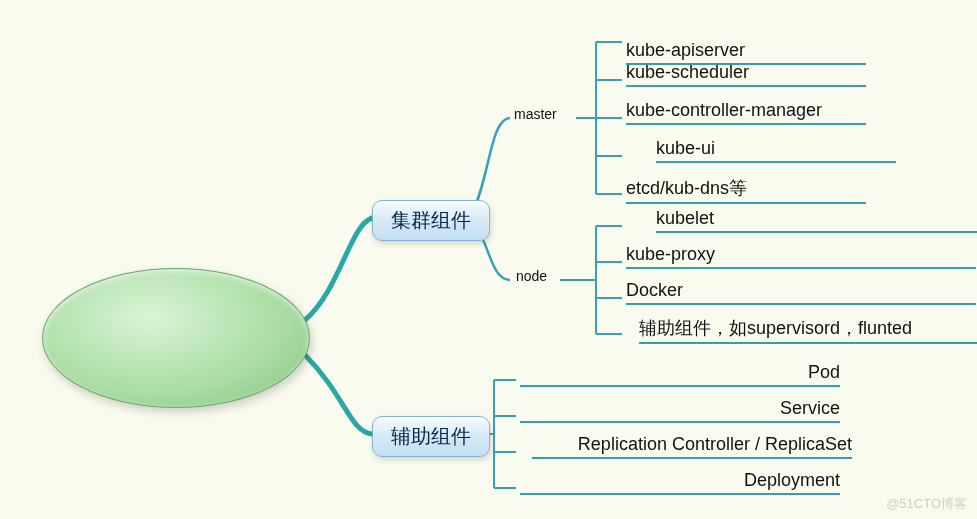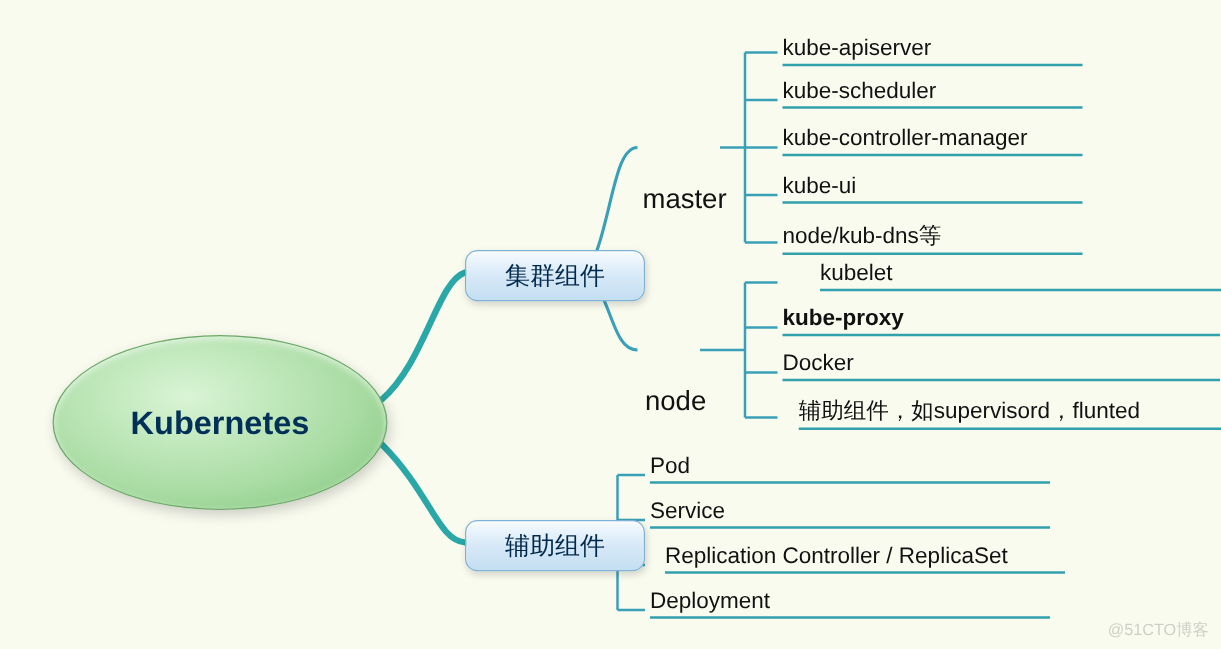--- a/index.html
+++ b/index.html
@@ -31,46 +31,45 @@
     flex-direction: column;
     align-items: center;
     justify-content: center;
     color: #003058;
     font-weight: 700;
     font-size: 26px;
     line-height: 1.25;
   }
   .branch-node {
     position: absolute;
-    padding: 6px 31px;
+    padding: 6px 18px;
     border-radius: 10px;
     background: linear-gradient(#f6fbff 0%, #d7e9f7 50%, #c3def2 100%);
     border: 1px solid #7fb2d6;
     box-shadow: 1px 3px 6px rgba(0,0,0,.15), inset 0 1px 2px rgba(255,255,255,.8);
     color: #002a4d;
     font-size: 20px;
     white-space: nowrap;
   }
   .sub-label {
     position: absolute;
     color: #111;
-    font-size: 22px;
+    font-size: 14px;
     white-space: nowrap;
-    margin-top: 40px;
   }
   .leaf {
     position: absolute;
     color: #111;
     font-size: 18px;
     white-space: nowrap;
     padding-bottom: 2px;
     border-bottom: 2px solid #32a0ad;
     min-width: 200px;
   }
-  .leaf.wide { min-width: 320px; }
+  .leaf.wide { min-width: 320px; text-align: right; }
   .leaf.wider { min-width: 350px; }
   .watermark {
     position: absolute;
     right: 10px;
     bottom: 6px;
     color: rgba(0,0,0,.18);
     font-size: 13px;
   }
 </style>
 </head>
@@ -87,39 +86,38 @@
   <path d="M470 218 C 490 240, 490 280, 510 280" stroke="#3aa0b8" stroke-width="2.5" fill="none"></path>
 
   <path d="M576 118 L 596 118 M 596 42 L 596 194 M 596 42 L 622 42 M 596 80 L 622 80 M 596 118 L 622 118 M 596 156 L 622 156 M 596 194 L 622 194" stroke="#3aa0b8" stroke-width="2" fill="none"></path>
 
   <path d="M560 280 L 596 280 M 596 226 L 596 334 M 596 226 L 622 226 M 596 262 L 622 262 M 596 298 L 622 298 M 596 334 L 622 334" stroke="#3aa0b8" stroke-width="2" fill="none"></path>
 
   <path d="M470 434 L 494 434 M 494 380 L 494 488 M 494 380 L 516 380 M 494 416 L 516 416 M 494 452 L 516 452 M 494 488 L 516 488" stroke="#3aa0b8" stroke-width="2" fill="none"></path>
 </svg>
 
 <div class="root-node">
-  <div>Kubernetes</div>
 </div>
 
 <div class="branch-node" style="left:372px; top:200px;">集群组件</div>
 
 <div class="branch-node" style="left:372px; top:416px;">辅助组件</div>
 
 <div class="sub-label" style="left:514px; top:106px;">master</div>
 
 <div class="sub-label" style="left:516px; top:268px;">node</div>
 
-<div class="leaf" style="left:626px; top:28px; min-width:240px">kube-apiserver</div>
+<div class="leaf" style="left:626px; top:40px; min-width:240px">kube-apiserver</div>
 <div class="leaf" style="left:626px; top:62px; min-width:240px">kube-scheduler</div>
 <div class="leaf" style="left:626px; top:100px; min-width:240px">kube-controller-manager</div>
-<div class="leaf" style="left:626px; top:138px; min-width:240px">kube-ui</div>
-<div class="leaf" style="left:626px; top:176px; min-width:240px">node/kub-dns等</div>
+<div class="leaf" style="left:656px; top:138px; min-width:240px">kube-ui</div>
+<div class="leaf" style="left:626px; top:176px; min-width:240px">etcd/kub-dns等</div>
 
 <div class="leaf wider" style="left:656px; top:208px;">kubelet</div>
-<div class="leaf wider" style="left:626px; top:244px;font-weight:bold;">kube-proxy</div>
+<div class="leaf wider" style="left:626px; top:244px;">kube-proxy</div>
 <div class="leaf wider" style="left:626px; top:280px;">Docker</div>
 <div class="leaf wider" style="left:626px; top:316px;margin-left:13px;">辅助组件，如supervisord，flunted</div>
 
 <div class="leaf wide" style="left:520px; top:362px;">Pod</div>
 <div class="leaf wide" style="left:520px; top:398px;">Service</div>
 <div class="leaf wide" style="left:520px; top:434px;margin-left:12px;">Replication Controller / ReplicaSet</div>
 <div class="leaf wide" style="left:520px; top:470px;">Deployment</div>
 
 <div class="watermark">@51CTO博客</div>
 

